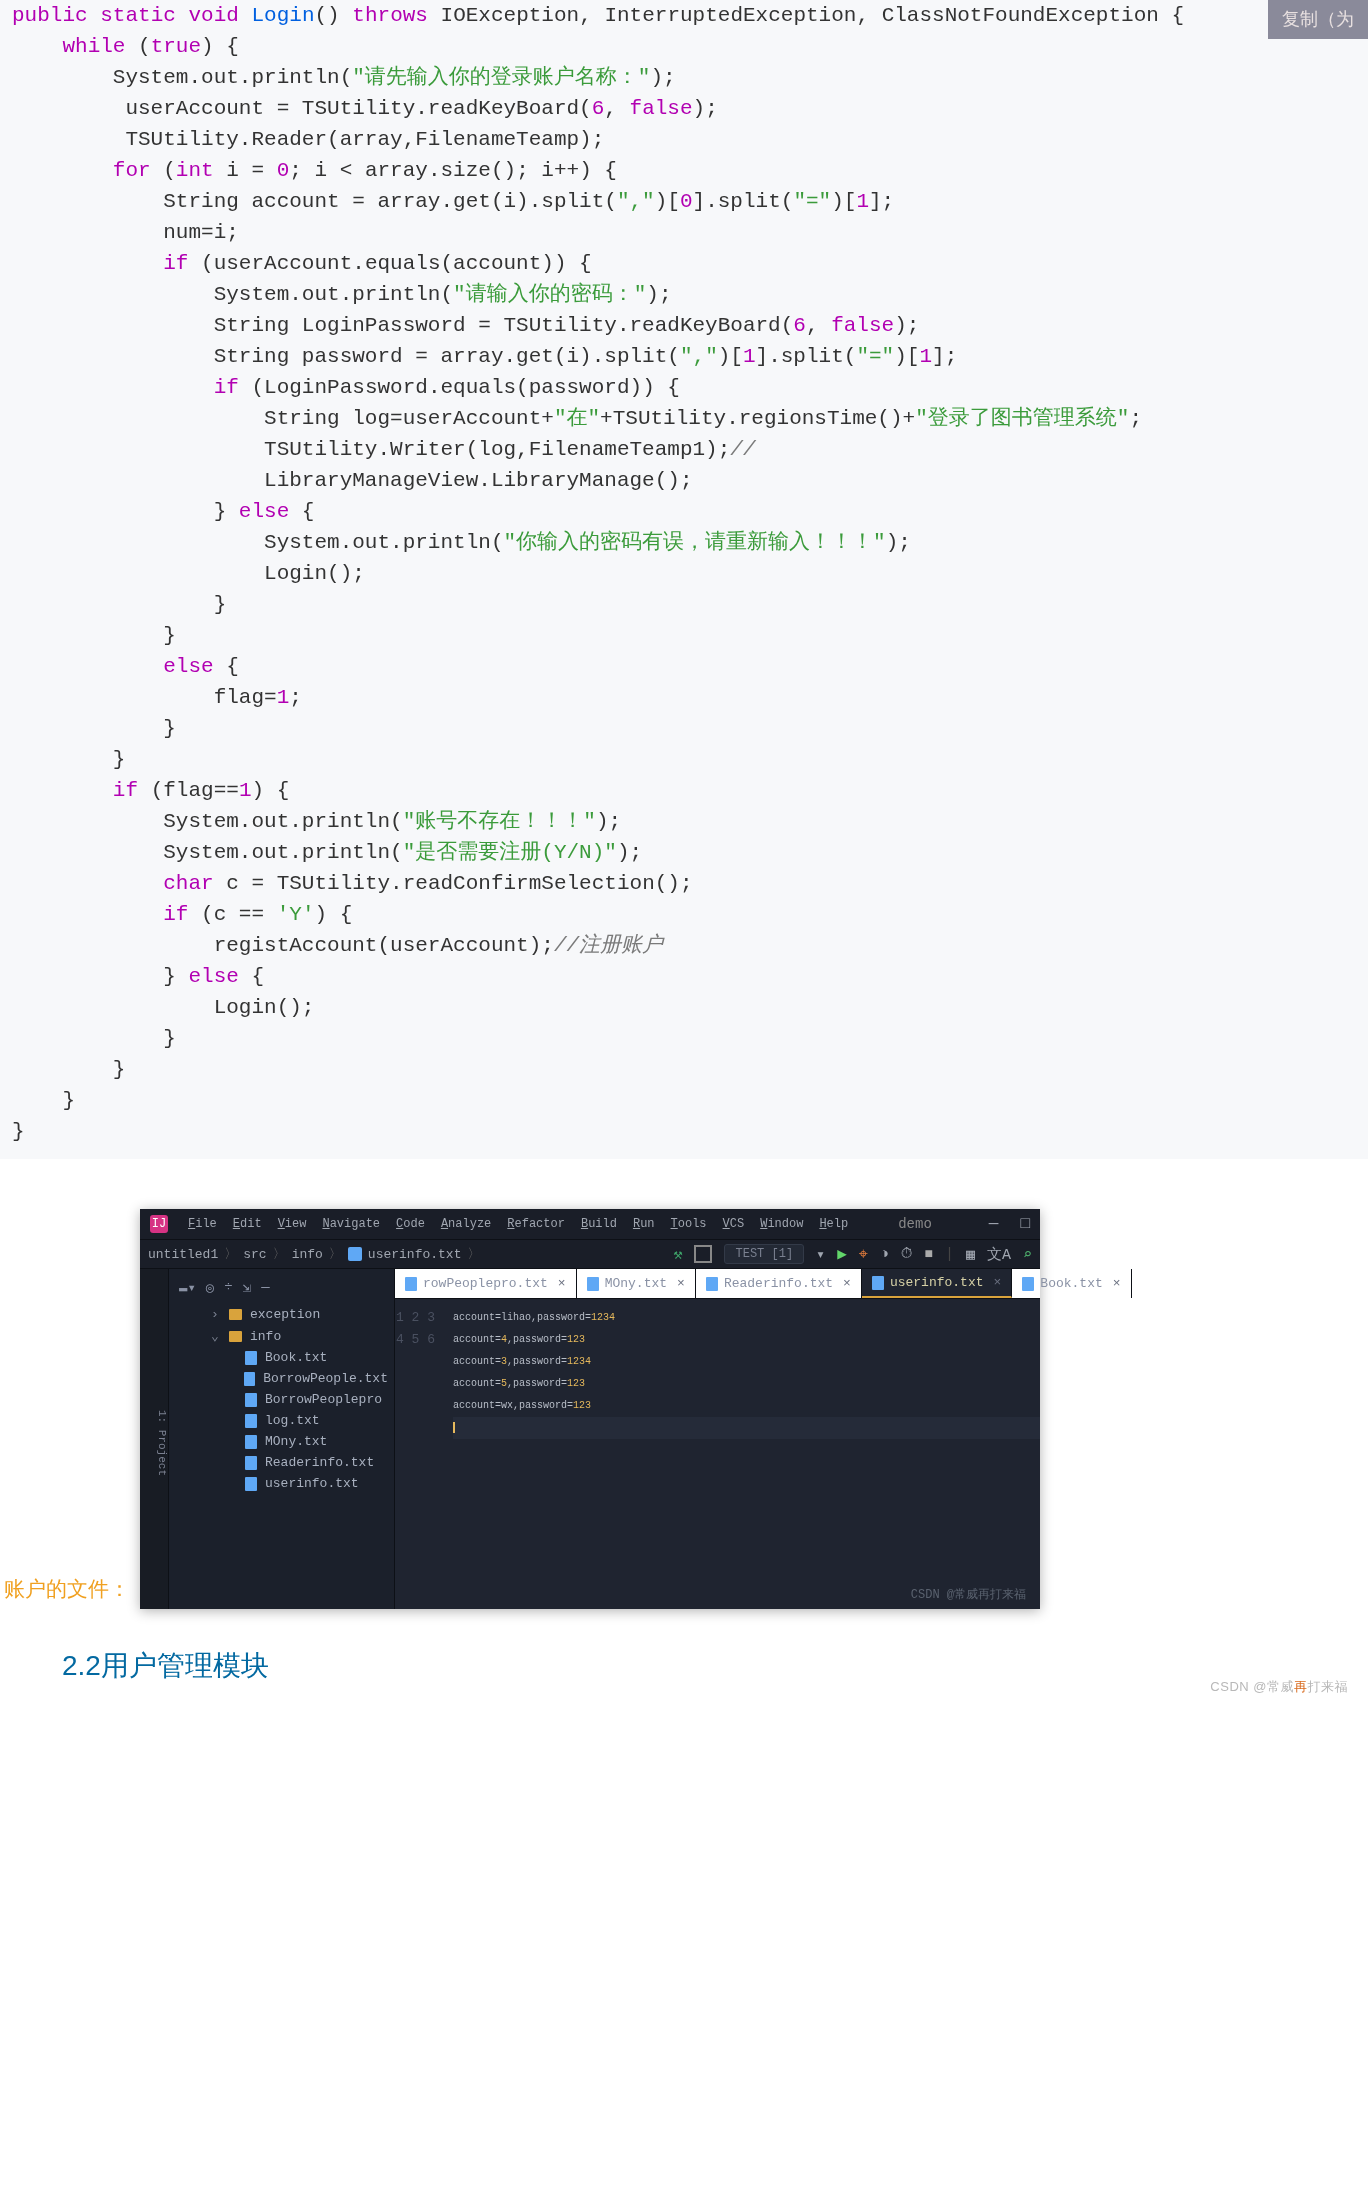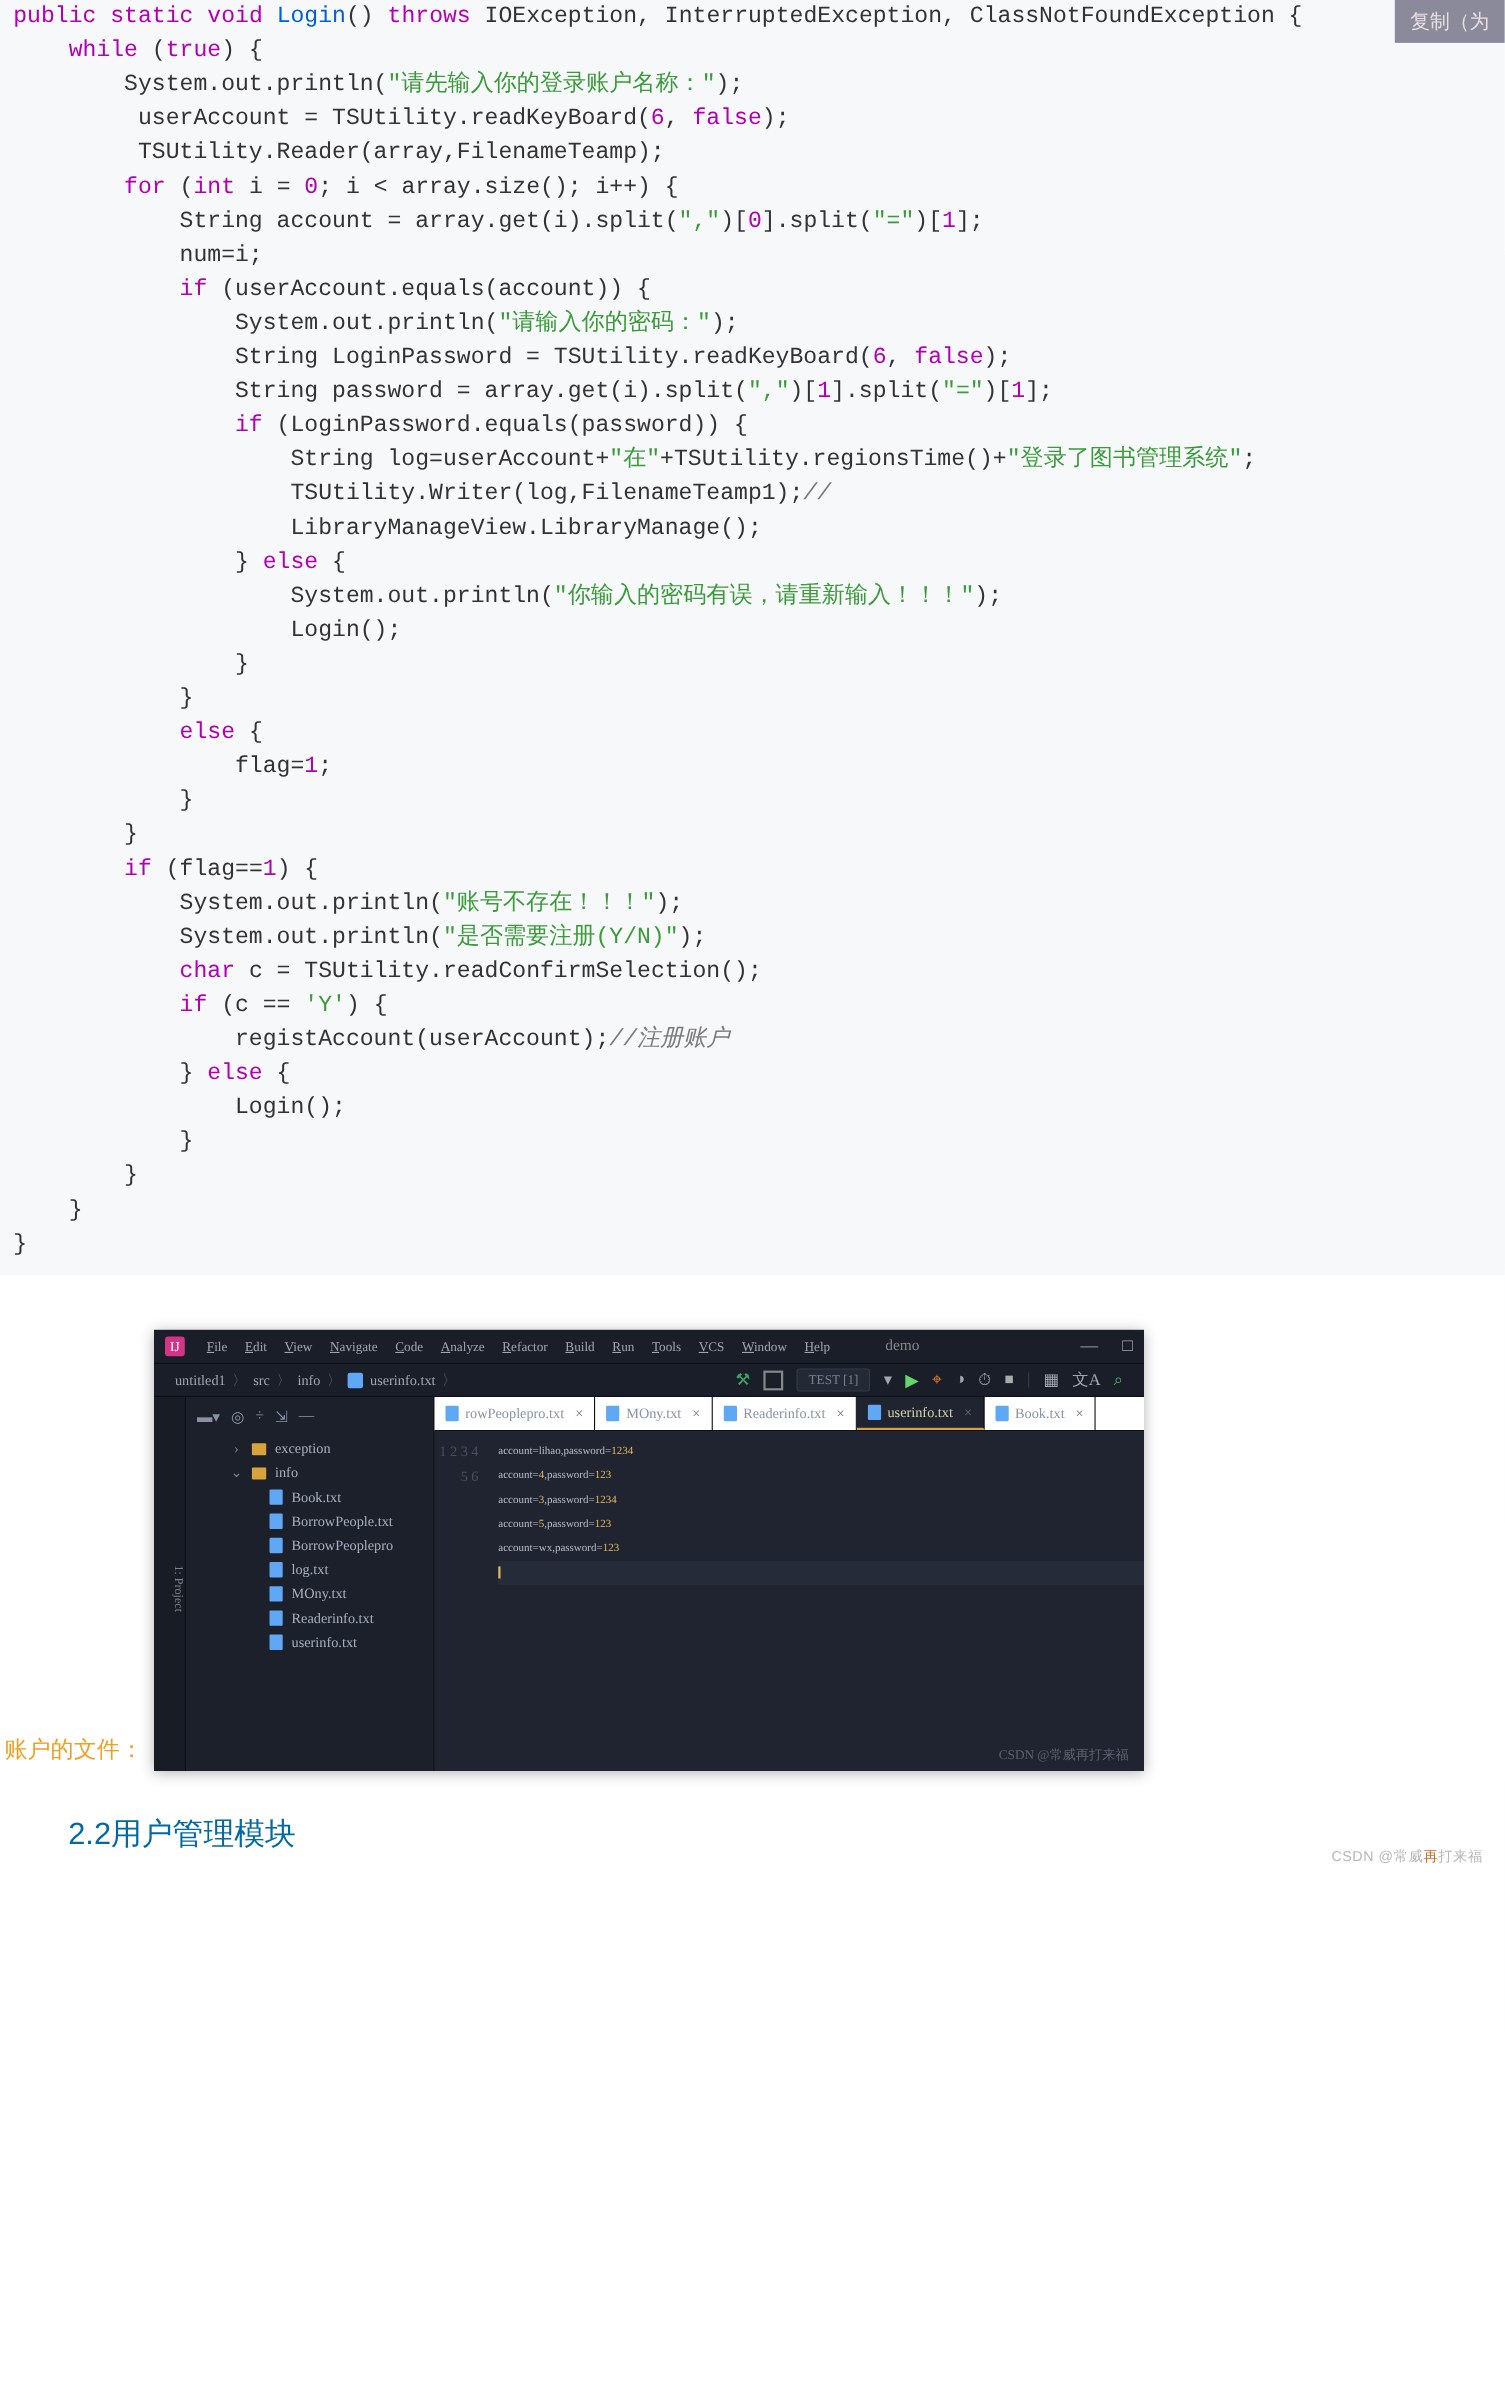--- a/index.html
+++ b/index.html
@@ -47,21 +47,21 @@
     color: #f0a020;
     font-size: 21px;
     padding: 0 10px 6px 4px;
     white-space: nowrap;
   }
   .ide {
     flex: 0 0 auto;
     width: 900px;
     background: #1f2430;
     color: #c5ccd6;
-    font-family: Liberation Serif, serif;
+    font-family: Liberation Mono, monospace;
     font-size: 15px;
     position: relative;
     box-shadow: 0 2px 12px rgba(0,0,0,.3);
   }
   .ide-titlebar {
     background: #1a1e28;
     display: flex;
     align-items: center;
     padding: 6px 10px;
     gap: 20px;
@@ -73,21 +73,21 @@
   .ide-menu { display: flex; gap: 16px; color: #a0a6b0; font-size: 12px;}
   .ide-menu span { cursor: pointer; }
   .ide-winctrl { margin-left: auto; display: flex; gap: 22px; color: #a0a6b0;}
   .ide-winctrl span { cursor: pointer; font-size: 16px;}
   .ide-titleproj { color:#888; font-size:14px; margin-left: 30px;}
 
   .ide-topbar {
     display: flex;
     align-items: center;
     background: #1a1e28;
-    padding: 4px 19px;
+    padding: 4px 8px;
     border-top: 1px solid #0d1016;
     border-bottom: 1px solid #0d1016;
     gap: 8px;
   }
   .breadcrumb { display: flex; align-items: center; gap: 6px; color: #a0a6b0; font-size: 13px;}
   .breadcrumb .sep { color: #666; }
   .breadcrumb .file-ico { width:14px; height:14px; display:inline-block; background:#5fa8f5; border-radius:2px;}
   .toolbar-right { margin-left: auto; display:flex; align-items:center; gap:12px;}
   .tb-btn { color:#a0a6b0; cursor:pointer; font-size:15px;}
   .tb-run { color:#62d66a; font-size:16px;}

